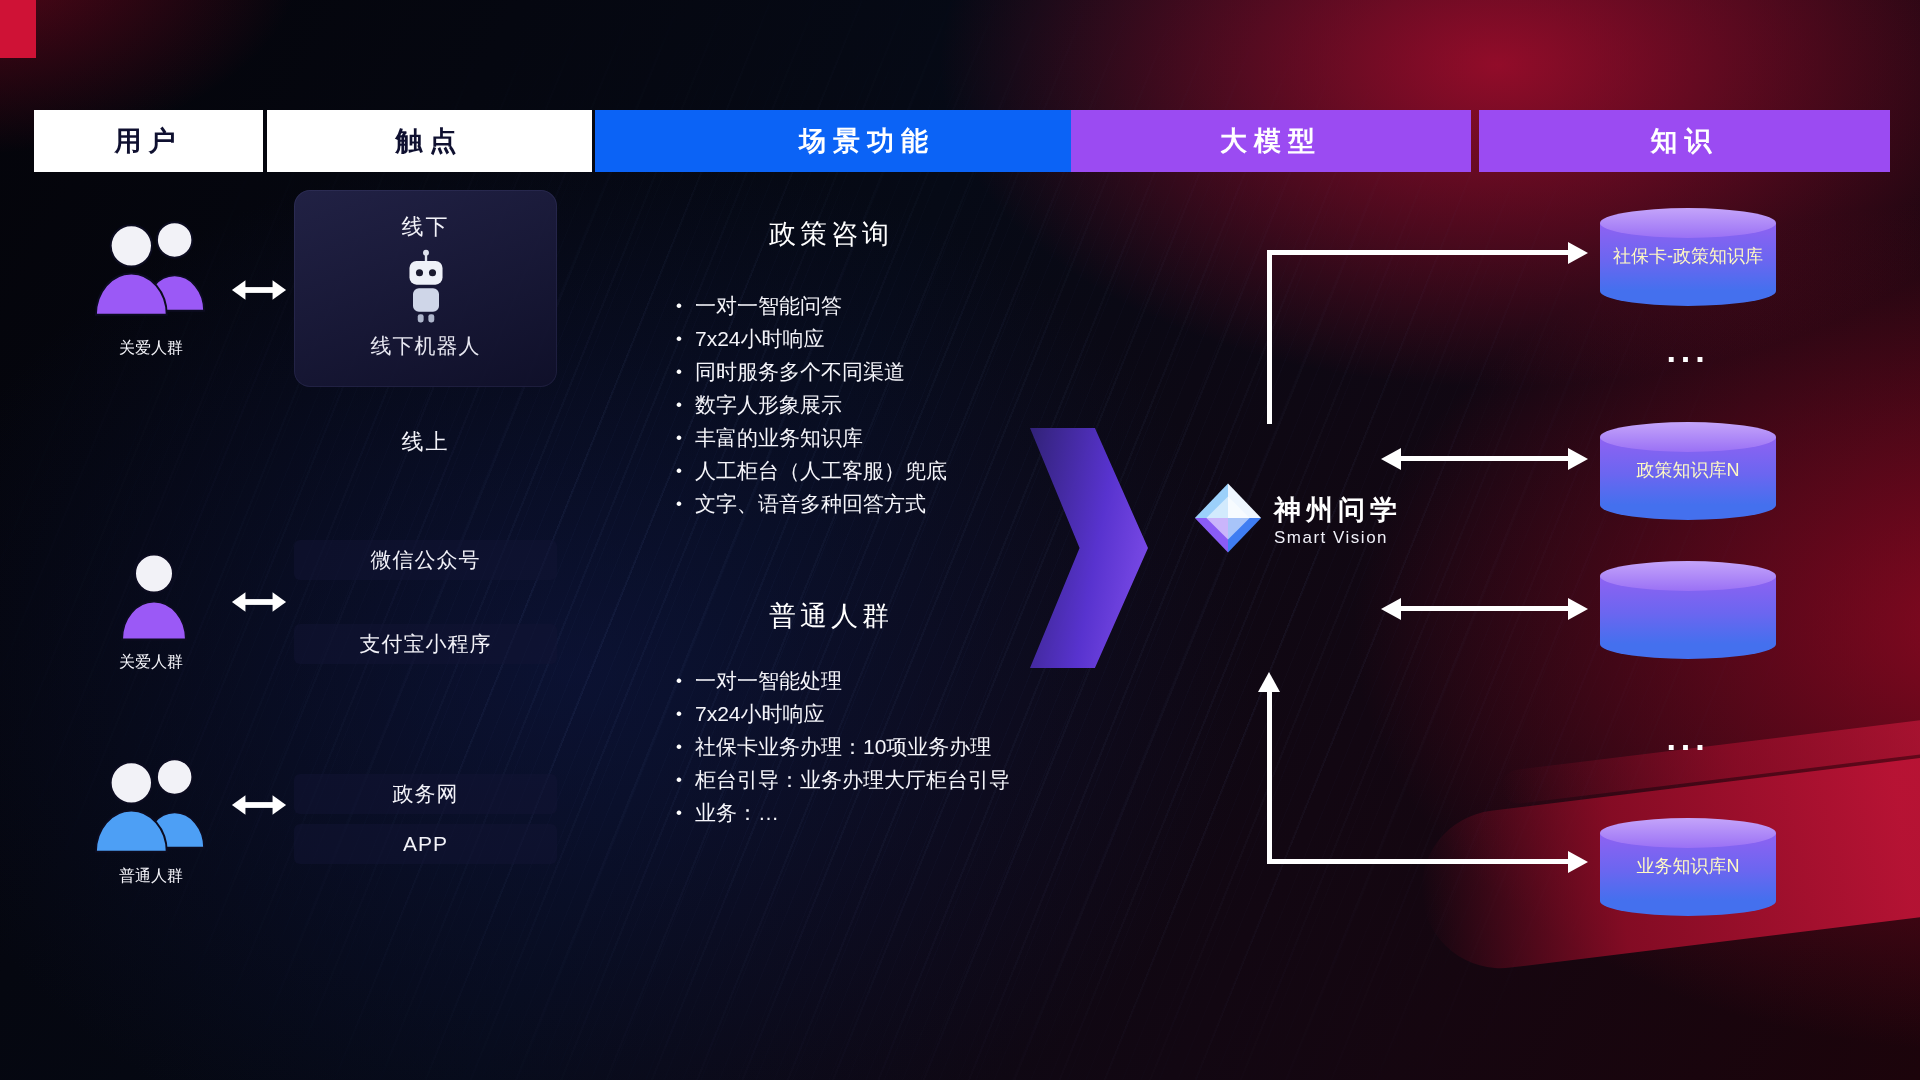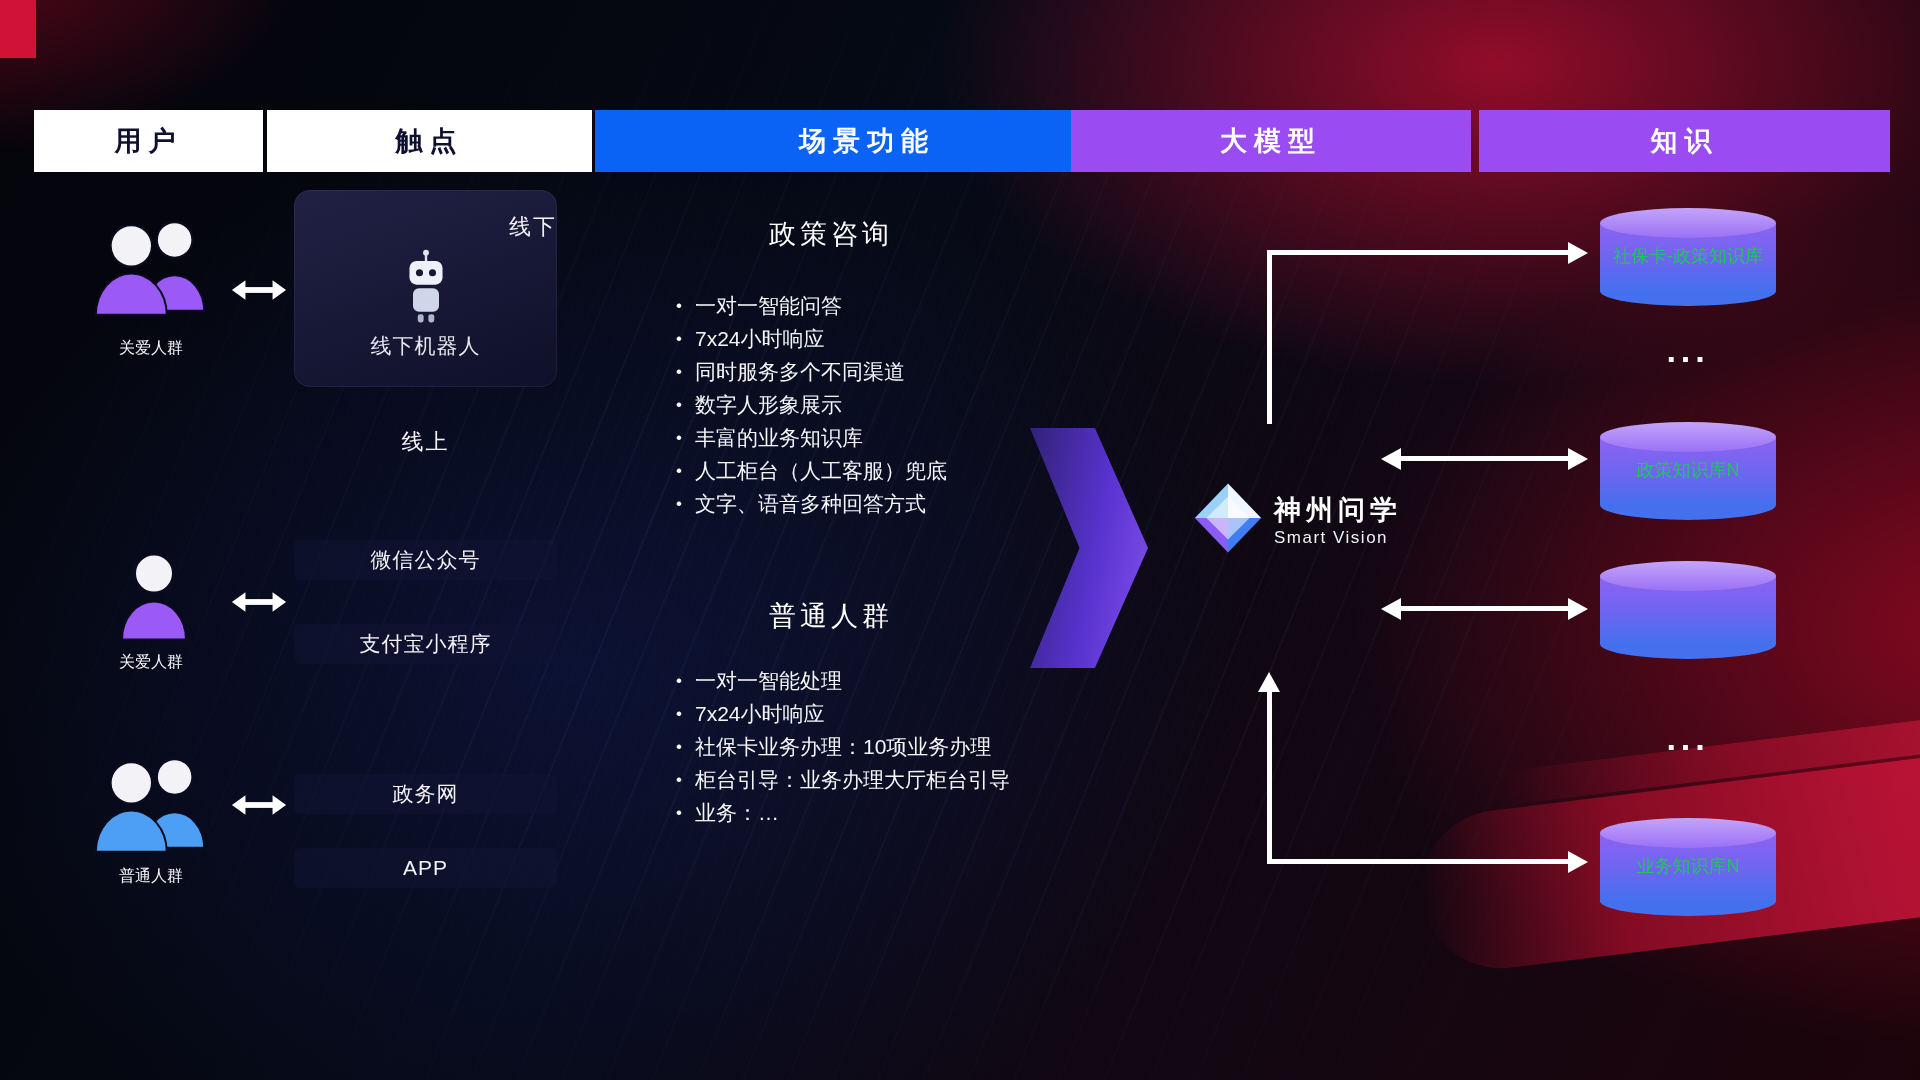--- a/index.html
+++ b/index.html
@@ -50,21 +50,21 @@
   
   .uicon{z-index:6;}
   .ulabel{width:190px;left:56px;text-align:center;color:#f5f5fa;font-size:16px;z-index:6;}
   .dbl-arrow{z-index:6;}
   
   .touch-card{
     left:294px;top:190px;width:263px;height:197px;z-index:5;
     background:linear-gradient(160deg, rgba(36,36,74,.9), rgba(16,16,42,.92));
     border-radius:16px;box-shadow:0 0 0 1px rgba(120,120,200,.12) inset;
   }
-  .touch-card .tc-title{position:absolute;top:22px;left:0;width:100%;text-align:right;color:#f2f2f8;font-size:22px;letter-spacing:2px;}
+  .touch-card .tc-title{position:absolute;top:22px;left:0;width:100%;text-align:center;color:#f2f2f8;font-size:22px;letter-spacing:2px;}
   .touch-card .tc-robot{position:absolute;top:58px;left:50%;transform:translateX(-50%);width:52px;height:78px;}
   .touch-card .tc-caption{position:absolute;top:142px;left:0;width:100%;text-align:center;color:#e8e8f2;font-size:21px;letter-spacing:1px;}
   .online-title{left:294px;top:427px;width:263px;text-align:center;color:#f2f2f8;font-size:22px;letter-spacing:2px;z-index:6;}
   .chan{
     left:294px;width:263px;height:40px;z-index:6;
     display:flex;align-items:center;justify-content:center;
     color:#f2f2f8;font-size:21px;letter-spacing:1px;
     background:rgba(18,20,52,.5);border-radius:6px;
   }
   
@@ -84,21 +84,21 @@
   
   .wline{background:#ffffff;z-index:5;}
   .ah-right{width:0;height:0;border-top:11px solid transparent;border-bottom:11px solid transparent;border-left:20px solid #ffffff;z-index:5;}
   .ah-left{width:0;height:0;border-top:11px solid transparent;border-bottom:11px solid transparent;border-right:20px solid #ffffff;z-index:5;}
   .ah-up{width:0;height:0;border-left:11px solid transparent;border-right:11px solid transparent;border-bottom:20px solid #ffffff;z-index:5;}
   
   .cyl{left:1600px;width:176px;height:98px;z-index:6;}
   .cyl-top{position:absolute;top:0;left:0;width:100%;height:30px;border-radius:50%;background:linear-gradient(180deg,#c4a4fa,#9a71f5);}
   .cyl-body{position:absolute;top:15px;left:0;width:100%;bottom:15px;background:linear-gradient(180deg,#8f62f2 0%,#6b66f0 55%,#4470ee 100%);}
   .cyl-bot{position:absolute;bottom:0;left:0;width:100%;height:30px;border-radius:50%;background:#4470ee;}
-  .cyl-label{position:absolute;inset:8px 10px;display:flex;align-items:center;justify-content:center;text-align:center;color:#22c55e;font-size:18px;line-height:1.3;}
+  .cyl-label{position:absolute;inset:8px 10px;display:flex;align-items:center;justify-content:center;text-align:center;color:#fef9c3;font-size:18px;line-height:1.3;}
   .kdots{left:1600px;width:176px;text-align:center;color:#ffffff;font-size:34px;font-weight:700;letter-spacing:3px;z-index:6;}
 </style>
 </head>
 <body>
 
 <div class="abs bg-base"></div>
 <div class="abs bg-streaks"></div>
 <div class="abs bg-corner-red"></div>
 <div class="abs bg-swoosh"></div>
 <div class="abs bg-swoosh2"></div>
@@ -167,21 +167,21 @@
     <rect x="11" y="33" width="22" height="20" rx="5" fill="#cfd6e8"></rect>
     <rect x="15" y="55" width="5" height="7" rx="2" fill="#aeb6cc"></rect>
     <rect x="24" y="55" width="5" height="7" rx="2" fill="#aeb6cc"></rect>
   </svg>
   <div class="tc-caption">线下机器人</div>
 </div>
 <div class="abs online-title">线上</div>
 <div class="abs chan" style="top:540px;">微信公众号</div>
 <div class="abs chan" style="top:624px;">支付宝小程序</div>
 <div class="abs chan" style="top:774px;">政务网</div>
-<div class="abs chan" style="top:848px;">APP</div>
+<div class="abs chan" style="top:824px;">APP</div>
 
 <div class="abs scen-h" style="top:216px;">政策咨询</div>
 <div class="abs blist" style="top:289px;">
   <div class="bi">
       <span>一对一智能问答</span>
     </div>
   <div class="bi">
       <span>7x24小时响应</span>
     </div>
   <div class="bi">

